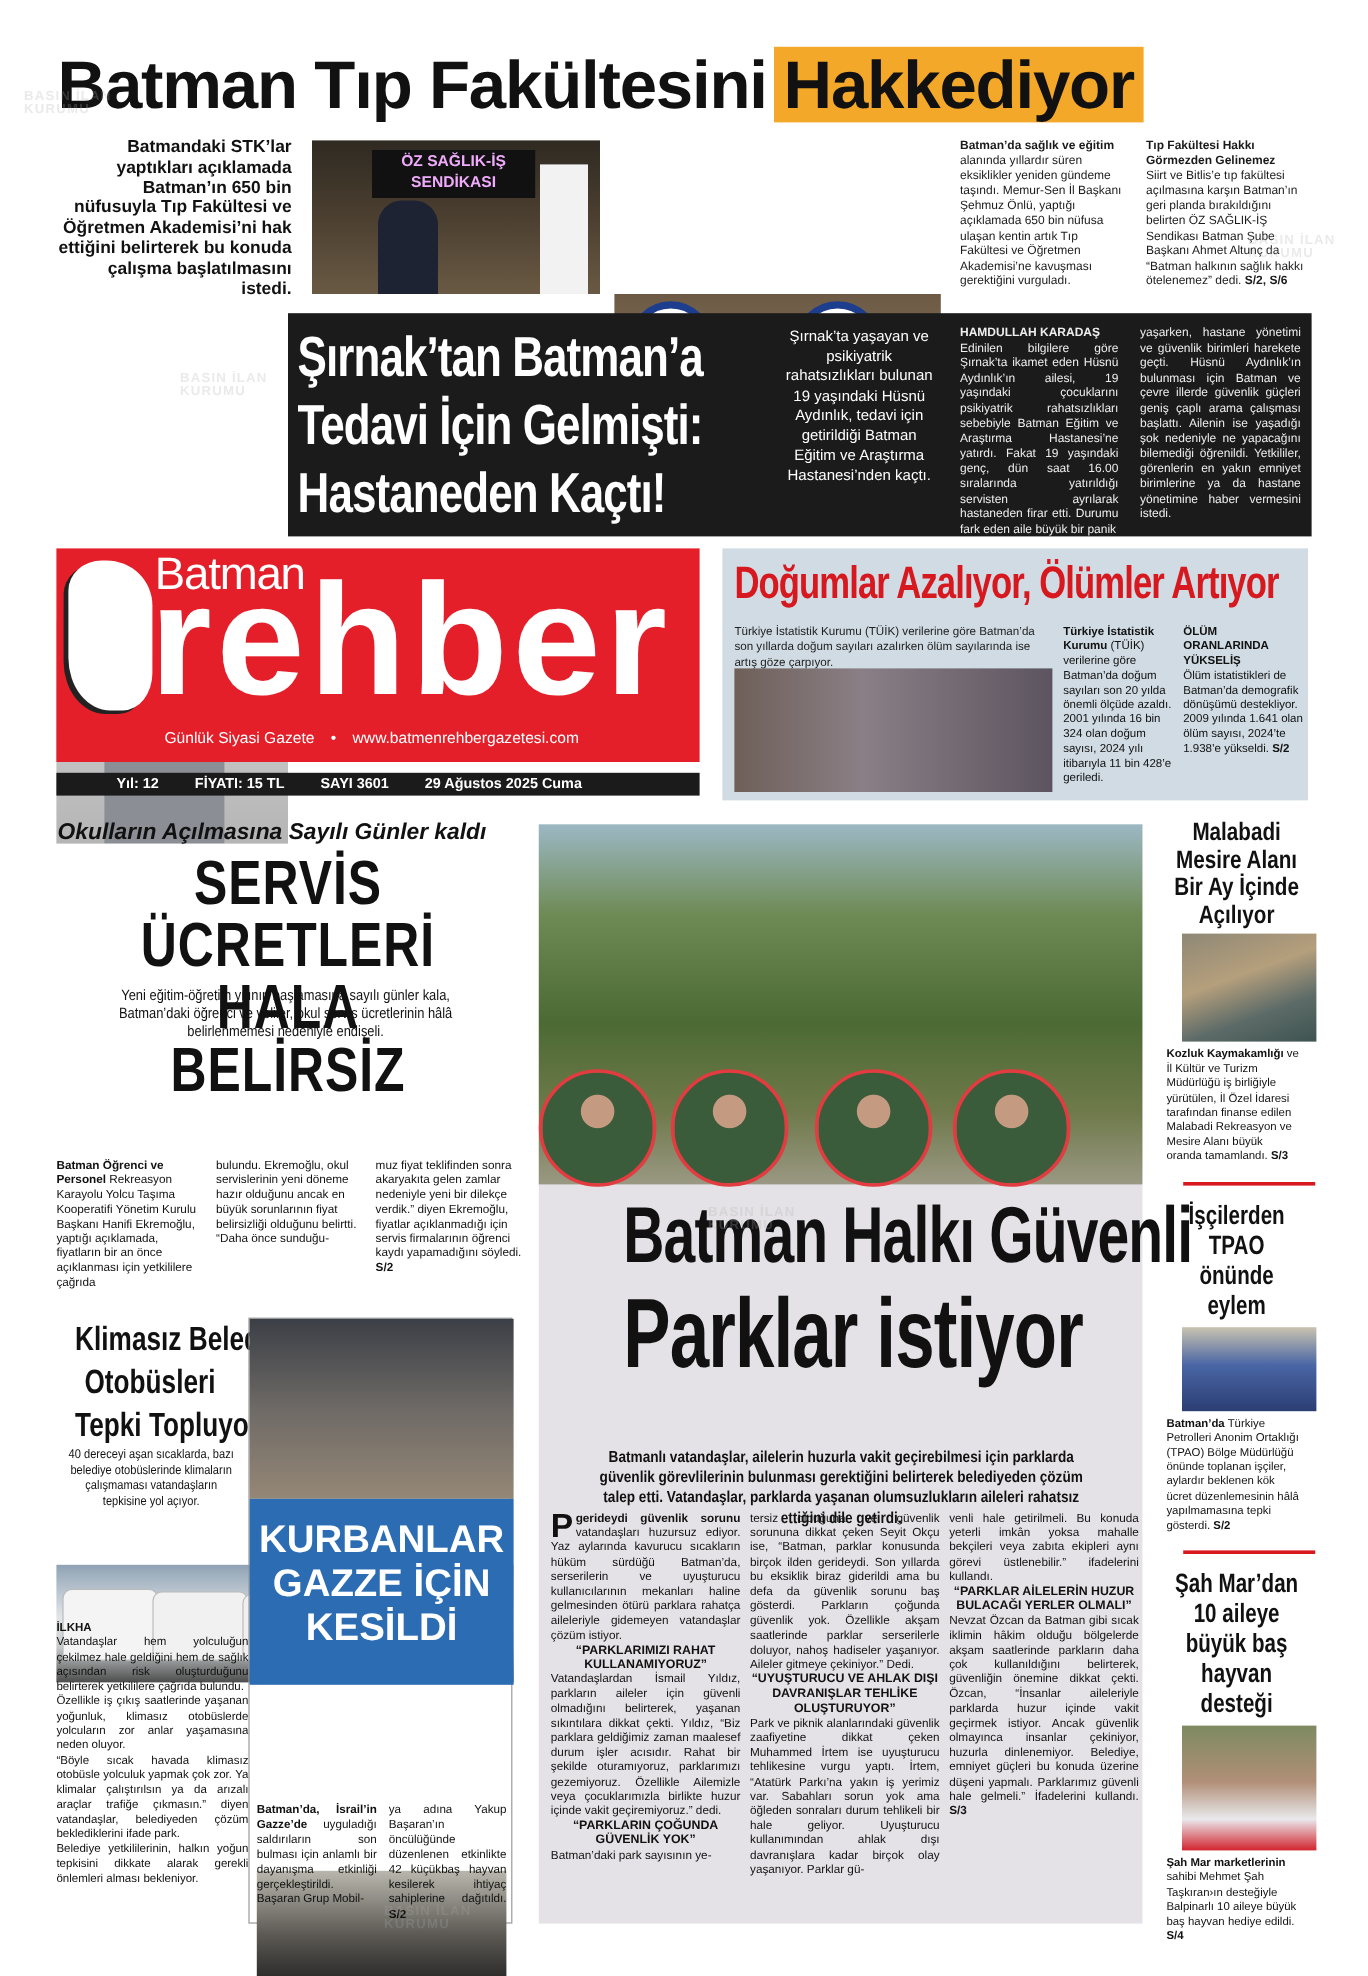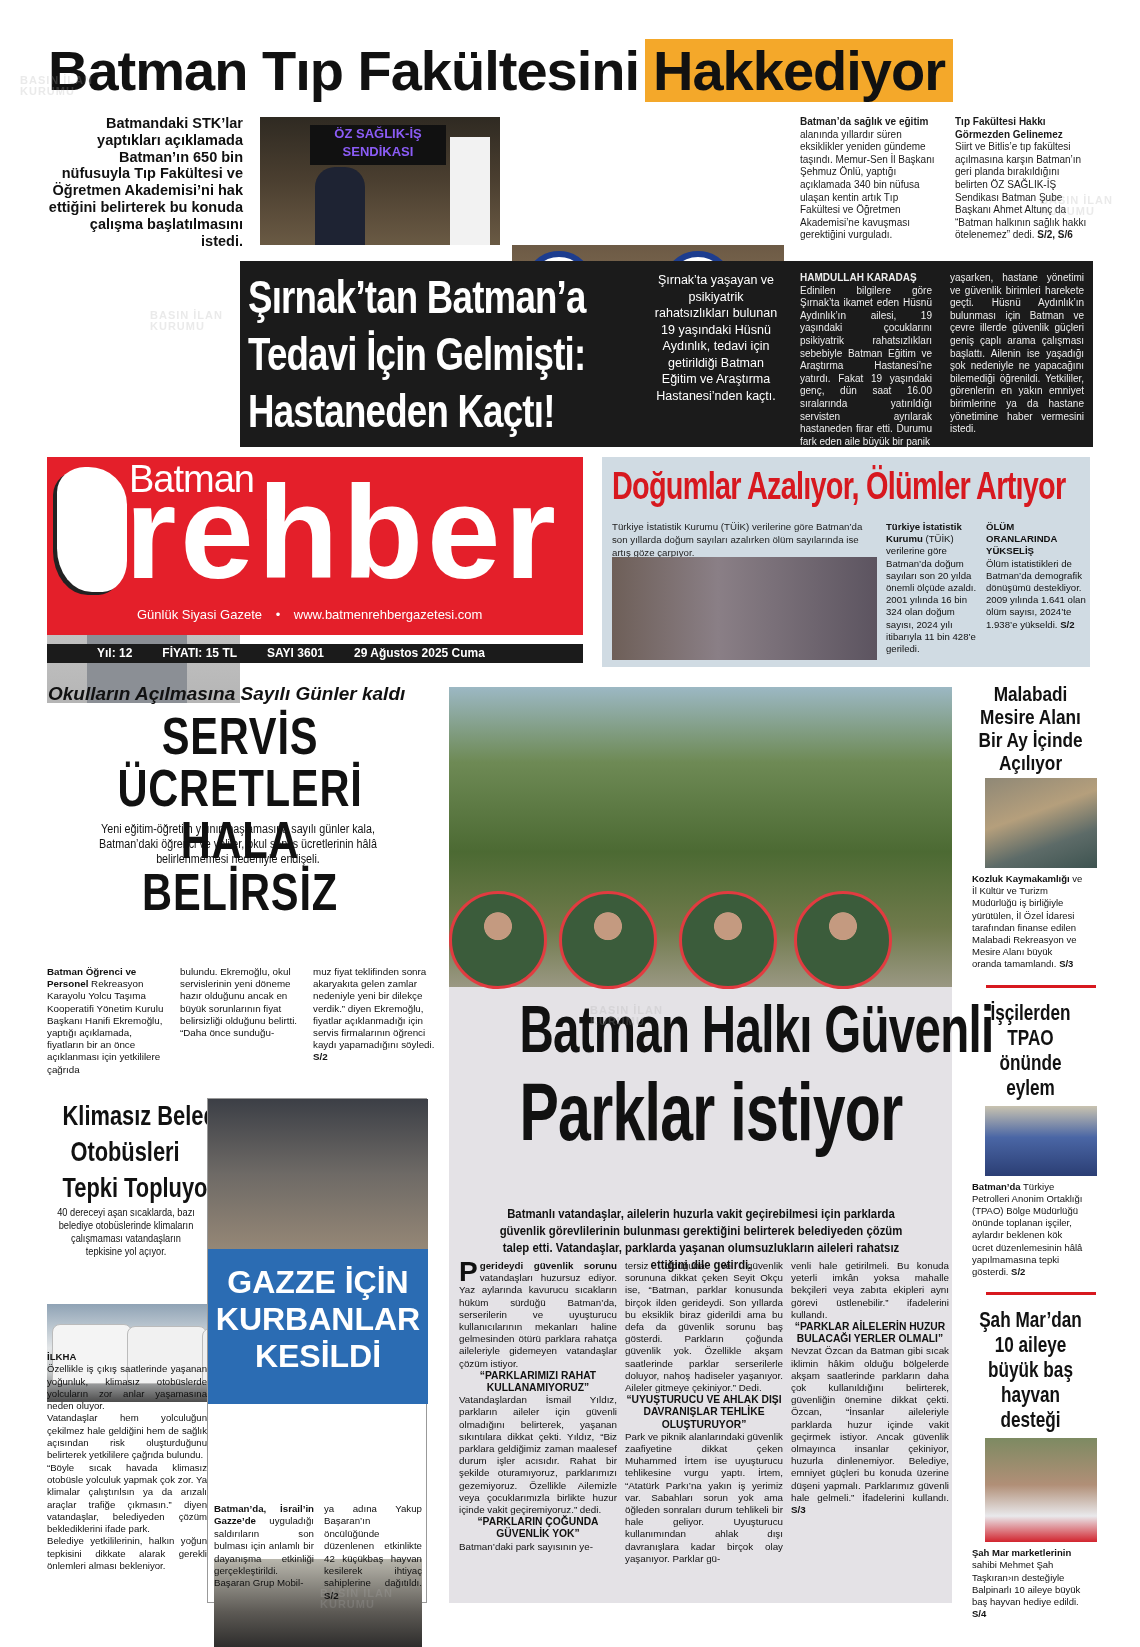--- a/index.html
+++ b/index.html
@@ -90,30 +90,30 @@
 #sah-photo{width:112px;height:104px;margin:6px 0 0 21px;background:linear-gradient(180deg,#7d8a62 0%,#b18f77 45%,#e9e9ec 75%,#d2242e 100%)}
 </style>
 </head>
 <body>
 
 <div id="main-head" class="abs">
   <span>Batman Tıp Fakültesini</span><span class="hl">Hakkediyor</span>
 </div>
 <div id="stk-lede" class="abs">Batmandaki STK’lar yaptıkları açıklamada Batman’ın 650 bin nüfusuyla Tıp Fakültesi ve Öğretmen Akademisi’ni hak ettiğini belirterek bu konuda çalışma başlatılmasını istedi.</div>
 <div id="photo-oz" class="abs photo">
-  <div style="position:absolute;left:50px;top:8px;width:136px;height:40px;background:#111;color:#8b5cf6;font-weight:bold;font-size:13px;text-align:center;line-height:18px">ÖZ SAĞLIK-İŞ SENDİKASI</div>
+  <div style="position:absolute;left:50px;top:8px;width:136px;height:40px;background:#111;color:#f0abfc;font-weight:bold;font-size:13px;text-align:center;line-height:18px">ÖZ SAĞLIK-İŞ SENDİKASI</div>
   <div style="position:absolute;left:55px;top:50px;width:50px;height:78px;background:#1e2333;border-radius:20px 20px 0 0"></div>
   <div style="position:absolute;left:190px;top:20px;width:40px;height:108px;background:#f2f2f2"></div>
 </div>
 <div id="photo-memur" class="abs photo">
   <div style="position:absolute;left:12px;top:6px;width:70px;height:70px;border-radius:50%;background:#fff;border:6px solid #1d3d8f"></div>
   <div style="position:absolute;left:150px;top:6px;width:72px;height:72px;border-radius:50%;background:#fff;border:6px solid #1d3d8f"></div>
   <div style="position:absolute;left:86px;top:20px;width:62px;height:108px;background:#2e3545;border-radius:30px 30px 0 0"></div>
 </div>
-<div id="col-a" class="abs txt"><b>Batman’da sağlık ve eğitim</b><span> alanında yıllardır süren eksiklikler yeniden gündeme taşındı. Memur-Sen İl Başkanı Şehmuz Önlü, yaptığı açıklamada 340 bin nüfusa ulaşan kentin artık Tıp Fakültesi ve Öğretmen Akademisi’ne kavuşması gerektiğini vurguladı.</span></div>
+<div id="col-a" class="abs txt"><b>Batman’da sağlık ve eğitim</b><span> alanında yıllardır süren eksiklikler yeniden gündeme taşındı. Memur-Sen İl Başkanı Şehmuz Önlü, yaptığı açıklamada 650 bin nüfusa ulaşan kentin artık Tıp Fakültesi ve Öğretmen Akademisi’ne kavuşması gerektiğini vurguladı.</span></div>
 <div id="col-b" class="abs txt"><b>Tıp Fakültesi Hakkı Görmezden Gelinemez</b><br><span> Siirt ve Bitlis’e tıp fakültesi açılmasına karşın Batman’ın geri planda bırakıldığını belirten ÖZ SAĞLIK-İŞ Sendikası Batman Şube Başkanı Ahmet Altunç da “Batman halkının sağlık hakkı ötelenemez” dedi.</span> <b>S/2, S/6</b></div>
 
 <div id="sirnak-photo" class="abs photo">
   <div style="position:absolute;left:60px;top:10px;width:60px;height:60px;border-radius:50%;background:#a77a5f"></div>
   <div style="position:absolute;left:40px;top:65px;width:100px;height:121px;background:#8b8f95;border-radius:20px 20px 0 0"></div>
 </div>
 <div id="black-band" class="abs"></div>
 <div id="sirnak-head" class="abs">
   <div>Şırnak’tan Batman’a</div>
   <div>Tedavi İçin Gelmişti:</div>
@@ -167,32 +167,32 @@
 
 <div id="klima-head" class="abs">
   <div>Klimasız Belediye</div>
   <div>Otobüsleri</div>
   <div>Tepki Topluyor</div>
 </div>
 <div id="klima-lede" class="abs">40 dereceyi aşan sıcaklarda, bazı belediye otobüslerinde klimaların çalışmaması vatandaşların tepkisine yol açıyor.</div>
 
 <div id="klima-body" class="abs just">
   <b>İLKHA</b>
+  <p>Vatandaşlar hem yolculuğun çekilmez hale geldiğini hem de sağlık açısından risk oluşturduğunu belirterek yetkililere çağrıda bulundu.</p>
   <p>Özellikle iş çıkış saatlerinde yaşanan yoğunluk, klimasız otobüslerde yolcuların zor anlar yaşamasına neden oluyor.</p>
-  <p>Vatandaşlar hem yolculuğun çekilmez hale geldiğini hem de sağlık açısından risk oluşturduğunu belirterek yetkililere çağrıda bulundu.</p>
   <p>“Böyle sıcak havada klimasız otobüsle yolculuk yapmak çok zor. Ya klimalar çalıştırılsın ya da arızalı araçlar trafiğe çıkmasın.” diyen vatandaşlar, belediyeden çözüm beklediklerini ifade park.</p>
   <p>Belediye yetkililerinin, halkın yoğun tepkisini dikkate alarak gerekli önlemleri alması bekleniyor.</p>
 </div>
 
 <div id="gazze-box" class="abs">
   <div id="gazze-photo" class="abs photo"></div>
   <div id="gazze-blue" class="abs"></div>
   <div id="gazze-title" class="abs">
+    <div>KURBANLAR</div>
     <div>GAZZE İÇİN</div>
-    <div>KURBANLAR</div>
     <div>KESİLDİ</div>
   </div>
   <div id="gazze-photo2" class="abs photo"></div>
   <div id="gazze-c1" class="abs just"><b>Batman’da, İsrail’in Gazze’de</b><span> uyguladığı saldırıların son bulması için anlamlı bir dayanışma etkinliği gerçekleştirildi. Başaran Grup Mobil-</span></div>
   <div id="gazze-c2" class="abs just"><span>ya adına Yakup Başaran’ın öncülüğünde düzenlenen etkinlikte 42 küçükbaş hayvan kesilerek ihtiyaç sahiplerine dağıtıldı.</span> <b>S/2</b></div>
 </div>
 
 <div id="park-box" class="abs">
   <div id="park-photo" class="abs photo"></div>
   <div class="circ" style="left:0px"></div>

